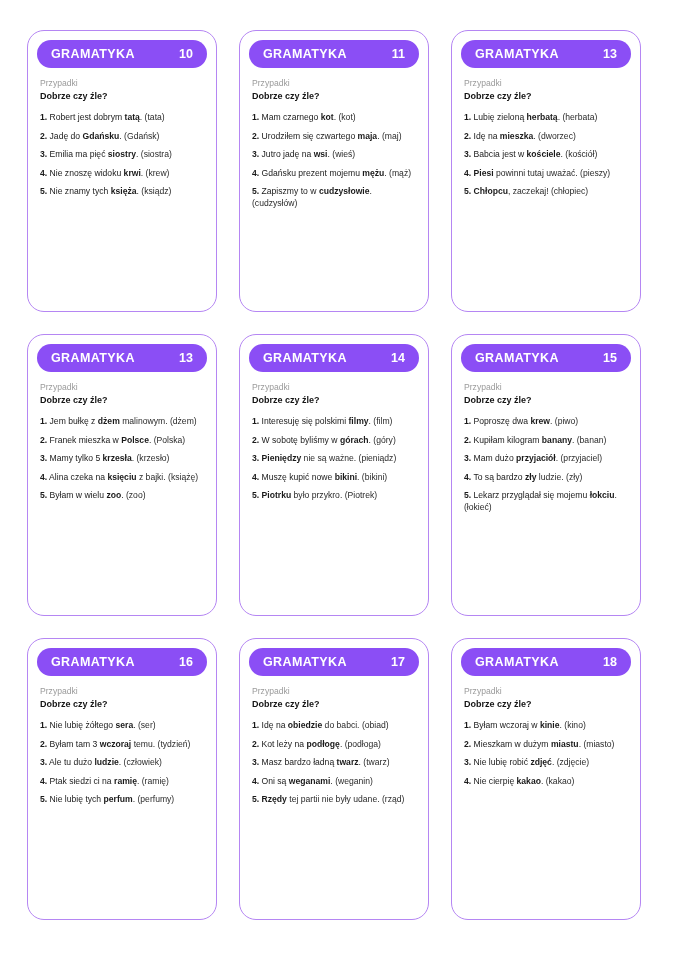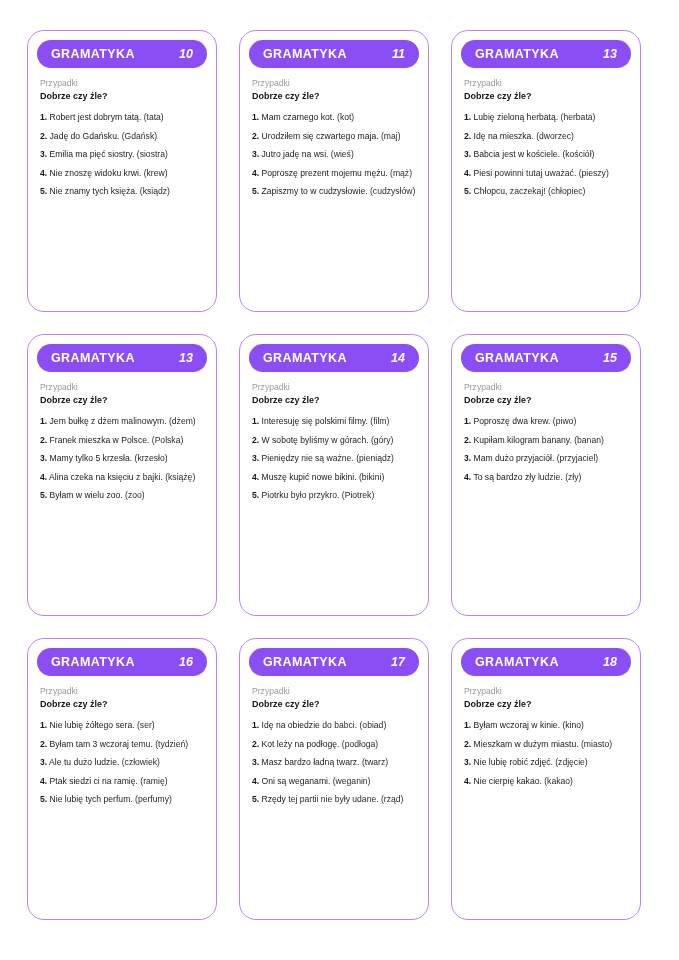--- a/index.html
+++ b/index.html
@@ -50,21 +50,20 @@
     color: #ffffff;
   }
   .badge-title {
     font-size: 12.5px;
     font-weight: bold;
     letter-spacing: 0.4px;
   }
   .badge-number {
     font-size: 12.5px;
     font-weight: bold;
-    font-style: italic;
   }
   .card-body {
     padding: 0 3px;
   }
   .category {
     margin-top: 10px;
     font-size: 8.6px;
     color: #9b9b9b;
     line-height: 1.2;
   }
@@ -80,21 +79,21 @@
     margin: 9px 0 0 0;
     padding: 0;
   }
   .item {
     font-size: 8.6px;
     color: #1a1a1a;
     line-height: 1.35;
     margin-bottom: 7px;
   }
   .item .num { font-weight: bold; }
-  .item .bw { font-weight: normal; }
+  .item .bw { font-weight: bold; }
   .item .hint { color: #2a2a2a; }
 </style>
 </head>
 <body>
 
 <div id="sheet">
   <div class="grid">
       <div class="card">
         <div class="badge">
           <span class="badge-title">GRAMATYKA</span>
@@ -117,21 +116,21 @@
           <span class="badge-title">GRAMATYKA</span>
           <span class="badge-number">11</span>
         </div>
         <div class="card-body">
           <div class="category">Przypadki</div>
           <div class="prompt">Dobrze czy źle?</div>
           <ul class="items">
             <li class="item"><span class="num">1.</span><span> Mam czarnego </span><span class="bw">kot</span><span class="hint">. (kot)</span></li>
             <li class="item"><span class="num">2.</span><span> Urodziłem się czwartego </span><span class="bw">maja</span><span class="hint">. (maj)</span></li>
             <li class="item"><span class="num">3.</span><span> Jutro jadę na </span><span class="bw">wsi</span><span class="hint">. (wieś)</span></li>
-            <li class="item"><span class="num">4.</span><span> Poproszę prezent mojemu </span><span class="bw">mężu</span><span class="hint">. (mąż)</span></li>
+            <li class="item"><span class="num">4.</span><span> Gdańsku prezent mojemu </span><span class="bw">mężu</span><span class="hint">. (mąż)</span></li>
             <li class="item"><span class="num">5.</span><span> Zapiszmy to w </span><span class="bw">cudzysłowie</span><span class="hint">. (cudzysłów)</span></li>
           </ul>
         </div>
       </div>
       <div class="card">
         <div class="badge">
           <span class="badge-title">GRAMATYKA</span>
           <span class="badge-number">13</span>
         </div>
         <div class="card-body">
@@ -186,20 +185,21 @@
           <span class="badge-number">15</span>
         </div>
         <div class="card-body">
           <div class="category">Przypadki</div>
           <div class="prompt">Dobrze czy źle?</div>
           <ul class="items">
             <li class="item"><span class="num">1.</span><span> Poproszę dwa </span><span class="bw">krew</span><span class="hint">. (piwo)</span></li>
             <li class="item"><span class="num">2.</span><span> Kupiłam kilogram </span><span class="bw">banany</span><span class="hint">. (banan)</span></li>
             <li class="item"><span class="num">3.</span><span> Mam dużo </span><span class="bw">przyjaciół</span><span class="hint">. (przyjaciel)</span></li>
             <li class="item"><span class="num">4.</span><span> To są bardzo </span><span class="bw">zły</span><span class="hint"> ludzie. (zły)</span></li>
+            <li class="item"><span class="num">5.</span><span> Lekarz przyglądał się mojemu </span><span class="bw">łokciu</span><span class="hint">. (łokieć)</span></li>
           </ul>
         </div>
       </div>
       <div class="card">
         <div class="badge">
           <span class="badge-title">GRAMATYKA</span>
           <span class="badge-number">16</span>
         </div>
         <div class="card-body">
           <div class="category">Przypadki</div>

